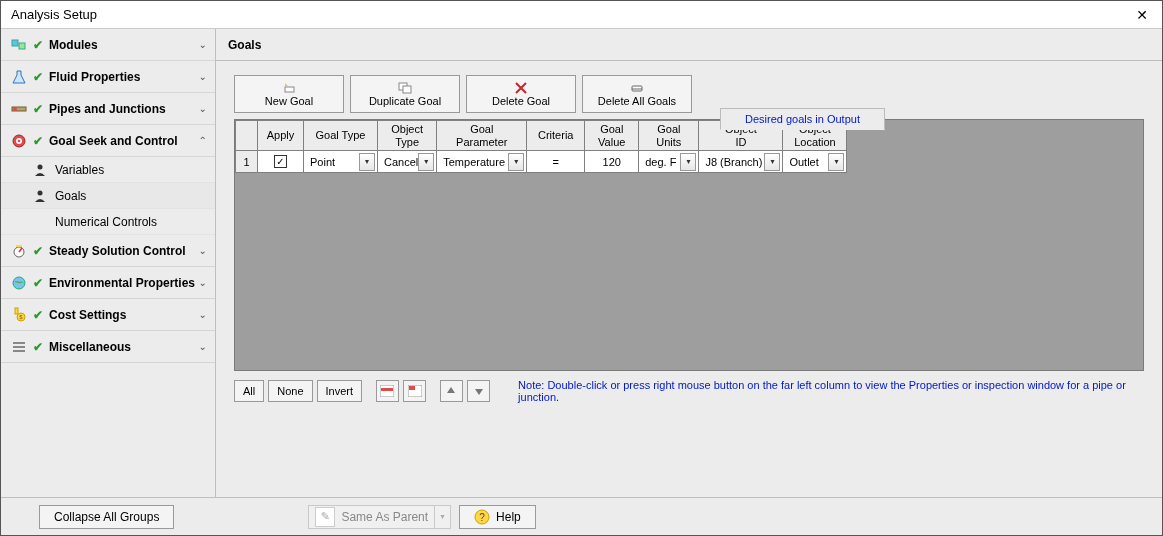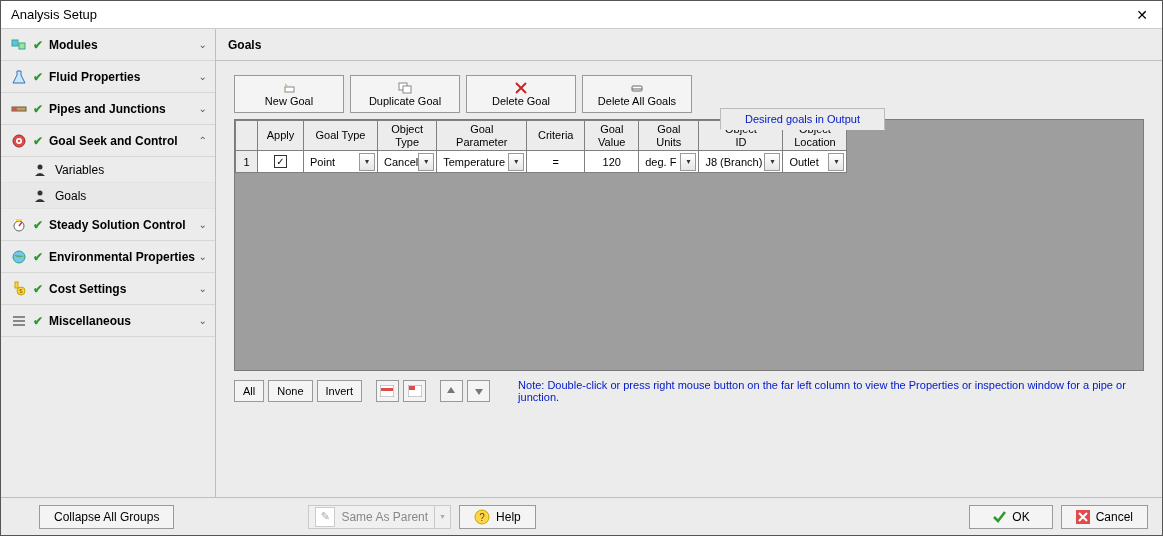--- a/index.html
+++ b/index.html
@@ -355,20 +355,24 @@
       <span>Variables</span>
     </div>
     <div class="sub active">
       <span class="sub-icon">
         <svg class="svgico" width="14" height="14">
             <circle cx="7" cy="4" r="2.5" fill="#333"></circle>
             <path d="M2 13 Q7 7 12 13 Z" fill="#333"></path>
           </svg>
       </span>
       <span>Goals</span>
+    </div>
+    <div class="sub">
+      <span class="sub-icon"></span>
+      <span>Numerical Controls</span>
     </div>
 
     <div class="group">
       <span class="icon-slot">
         <svg class="svgico" width="16" height="16">
             <circle cx="8" cy="9" r="5" fill="#fff" stroke="#666"></circle>
             <path d="M8 9 L11 5" stroke="#d33" stroke-width="1.5"></path>
             <rect x="5" y="2" width="6" height="2" fill="#ffd54a"></rect>
           </svg>
       </span>
@@ -583,28 +587,13 @@
       <span class="sap-dd">▾</span>
     </div>
     <button class="big-btn">
       <svg width="16" height="16">
           <circle cx="8" cy="8" r="7" fill="#ffd54a" stroke="#c9a400"></circle>
           <text x="8" y="12" font-size="10" text-anchor="middle" fill="#5a4a00">?</text>
         </svg>
       <span>Help</span>
     </button>
   </div>
-  <div class="footer-right">
-    <button class="big-btn" style="padding:0 22px">
-      <svg width="14" height="14">
-          <path d="M2 7 L6 11 L13 2" stroke="#2e9a2e" stroke-width="2.5" fill="none"></path>
-        </svg>
-      <span>OK</span>
-    </button>
-    <button class="big-btn">
-      <svg width="14" height="14">
-          <rect x="0" y="0" width="14" height="14" fill="#e24a4a"></rect>
-          <path d="M3 3 L11 11 M11 3 L3 11" stroke="#fff" stroke-width="2"></path>
-        </svg>
-      <span>Cancel</span>
-    </button>
-  </div>
 </div>
 
 </body></html>

